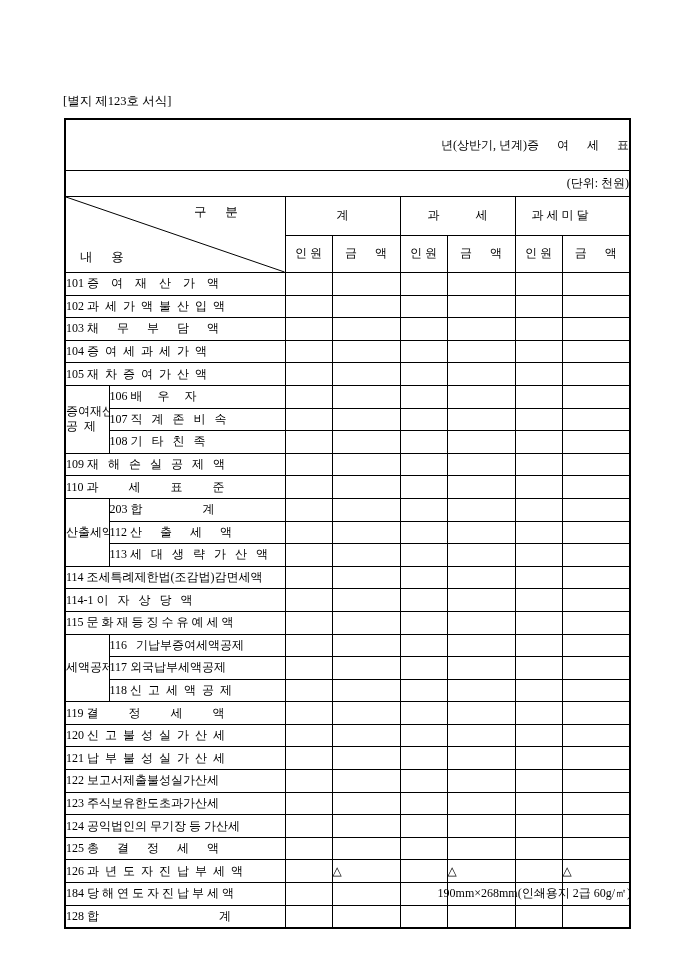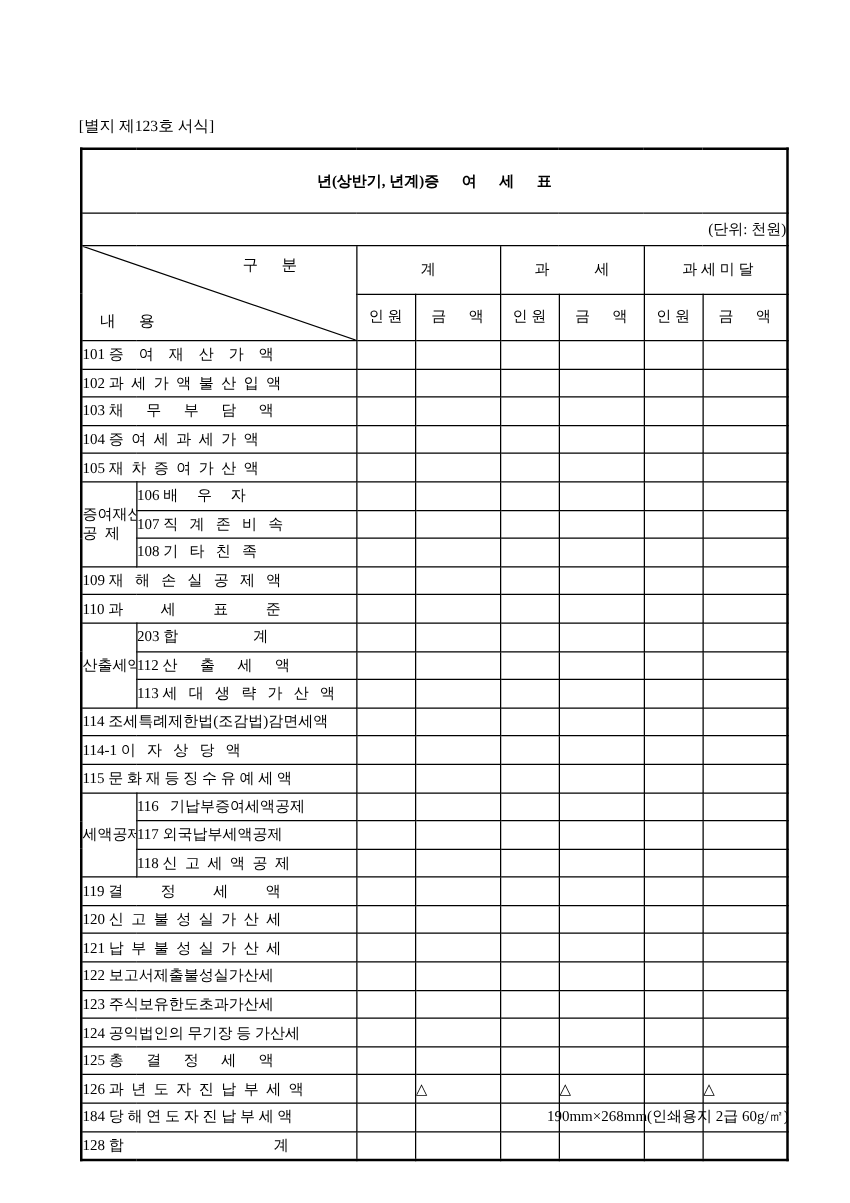--- a/index.html
+++ b/index.html
@@ -21,28 +21,28 @@
     position: absolute; left: 64px; top: 118px;
     width: 567px; border-collapse: collapse; table-layout: fixed;
     border: 2px solid #000;
   }
   table.main td {
     border: 1px solid #000;
     font-size: 12px; padding: 0;
     white-space: pre; overflow: hidden;
     vertical-align: middle;
   }
-  .title-cell { height: 50px; text-align: center; font-weight: bold; font-size: 15px; }
+  .title-cell { height: 50px; text-align: right; font-weight: normal; font-size: 15px; }
   .unit-cell  { height: 25px; text-align: right; padding-right: 4px; font-size: 12px; font-family: Liberation Serif, serif; }
   .diag-cell  { position: relative; height: 53px; margin-top: 45px; }
   .diag-svg   { position: absolute; left: 0; top: 0; width: 100%; height: 100%; display: block; }
   .diag-gubun   { position: absolute; top: 7px;  left: 128px; font-size: 12.5px; }
   .diag-naeyong { position: absolute; bottom: 6px; left: 14px; font-size: 12.5px; }
   .ghead { text-align: center; height: 27px; font-size: 12.5px; }
-  .ghead.gleft { text-align: center; padding-left: 4px; }
+  .ghead.gleft { text-align: left; padding-left: 16px; }
   .shead { text-align: center; height: 26px; font-size: 12.5px; }
   .dr td { height: 21.6px; }
   .lbl { text-align: left; padding-left: 3px; }
   .grp { font-size: 11.5px; line-height: 1.3; }
   .mark { text-align: left; padding-left: 3px; font-size: 11px; }
 </style>
 </head>
 <body>
 
 <div>

